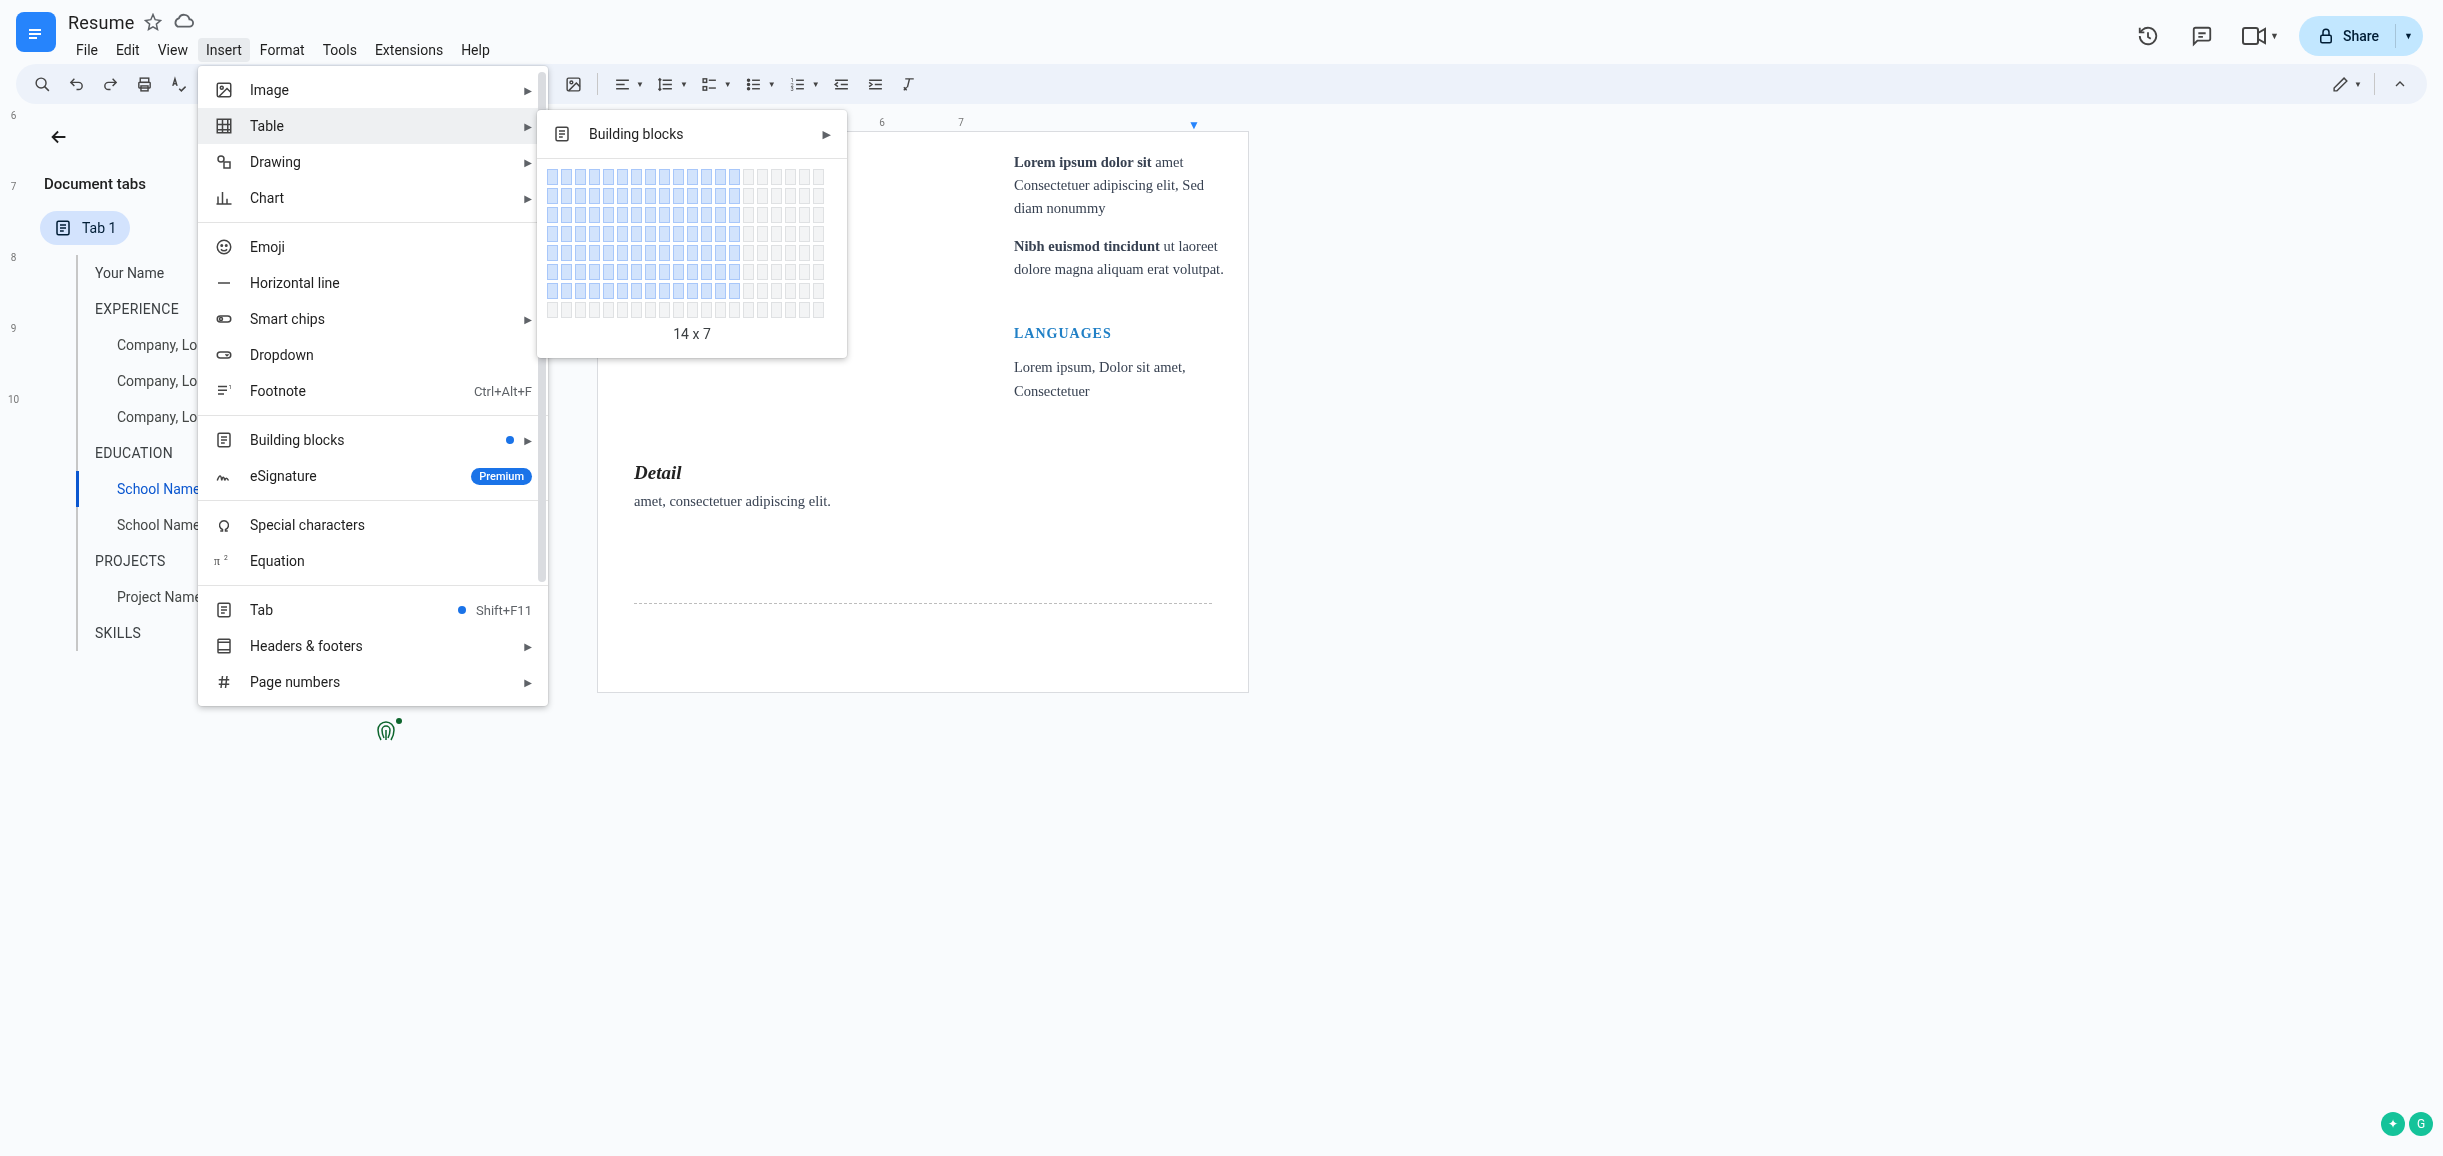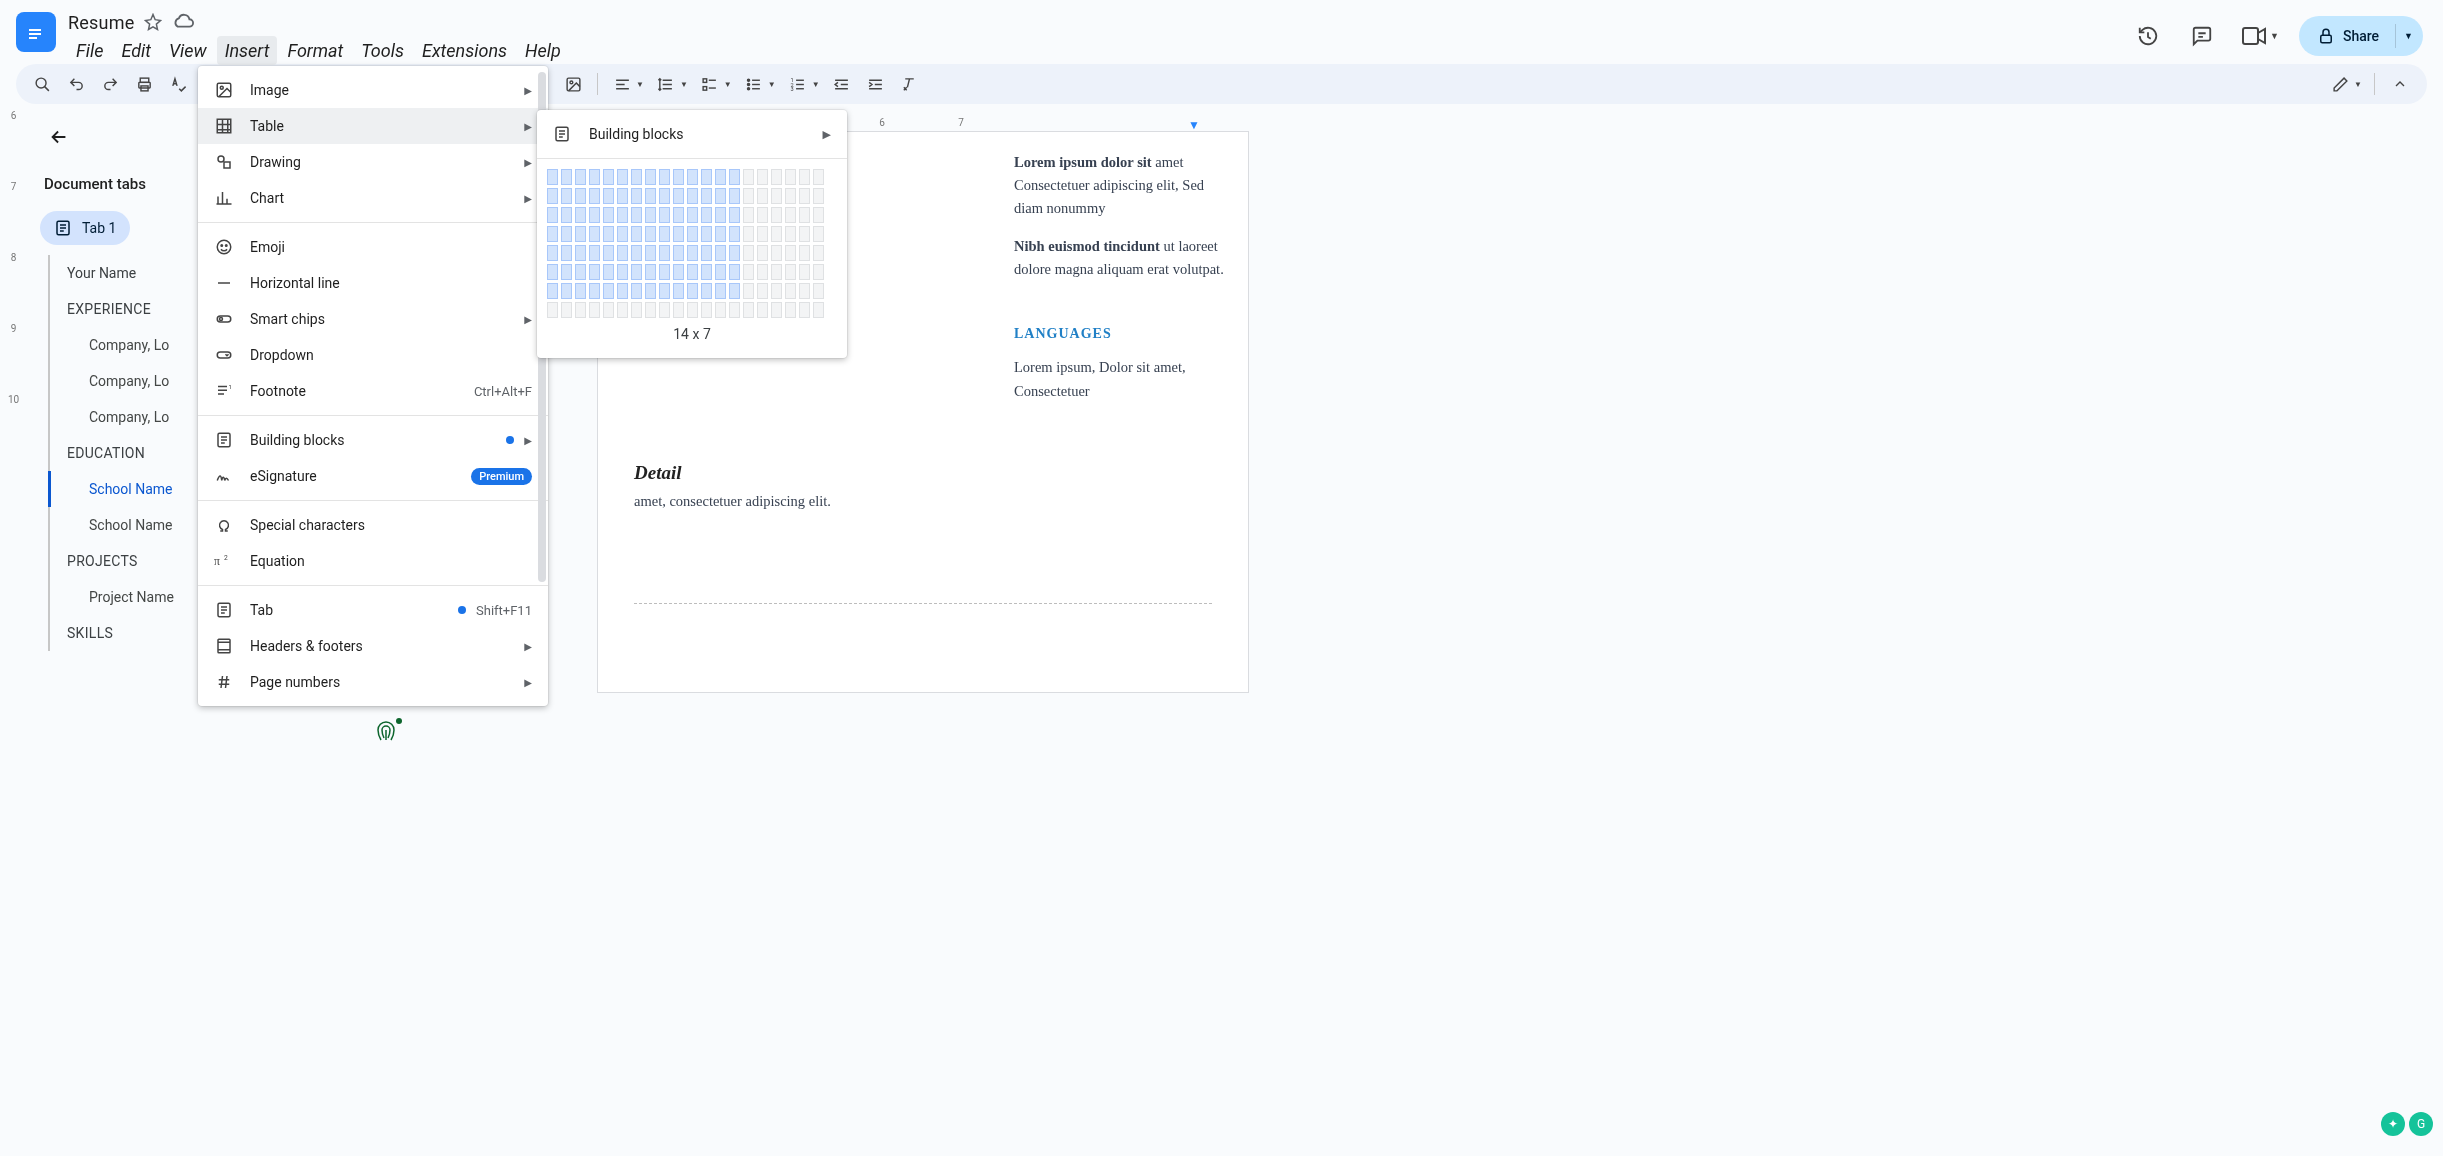--- a/index.html
+++ b/index.html
@@ -23,21 +23,21 @@
     background: #2684fc;
     display:flex;align-items:center;justify-content:center;
     color:#fff;
     margin-top:4px;
   }
   .title-block { flex:0 0 auto; display:flex; flex-direction:column; padding-left:4px;}
   .title-line { display:flex; align-items:center; gap:10px; height:28px;}
   .doc-title { font-size:18px; color:#1f1f1f; letter-spacing:0.2px;}
   .star-icon, .cloud-icon { color:#5f6368; cursor:pointer;}
   .menu-bar { display:flex; gap:2px; height:28px; align-items:center;}
-  .menu-item { padding:4px 8px; border-radius:4px; cursor:pointer; color:#1f1f1f; font-size:18px;font-style:italic;}
+  .menu-item { padding:4px 8px; border-radius:4px; cursor:pointer; color:#1f1f1f; font-size:14px;}
   .menu-item.active { background:#e8ebee; }
   .header-spacer { flex:1; }
   .header-right { display:flex; align-items:center; gap:14px; padding-right:4px; margin-top:8px;}
   .hdr-icon { width:40px; height:40px; border-radius:50%; display:flex;align-items:center;justify-content:center; color:#444; cursor:pointer;}
   .meet-btn { display:flex; align-items:center; gap:4px; padding:0 6px; cursor:pointer;}
   .share-btn { display:flex; align-items:center; gap:8px; background:#c2e7ff; color:#001d35; border-radius:40px; height:40px; padding:0 10px 0 18px; cursor:pointer; font-weight:500; font-size:14px;}
   .share-btn .divider-arrow { border-left:1px solid rgba(0,0,0,.15); height:24px; margin-left:8px; padding-left:8px; display:flex;align-items:center;}
   
   .toolbar { margin:0 16px; display:flex; align-items:center; height:40px; background:#edf2fa; border-radius:24px; padding:0 10px; gap:2px;}
   .t-icon { width:32px; height:32px; border-radius:6px; display:flex;align-items:center;justify-content:center; color:#444; cursor:pointer; font-size:15px;}
@@ -48,21 +48,21 @@
   .font-size-box .pm { width:24px; text-align:center; cursor:pointer; color:#444;}
   .t-group { display:flex; align-items:center; gap:2px;}
   .dropdown-caret { font-size:8px; color:#444; margin-left:-4px; padding-right:4px;}
   
   .content { position:relative; display:flex; height:calc(100vh - 112px);}
   .left-ruler { width:28px; background:#f9fbfd; padding-top:6px; text-align:center; color:#777; font-size:10px; display:flex; flex-direction:column; gap:60px; border-right:1px solid transparent;}
   .sidebar { width:250px; padding:16px 12px 0 12px;}
   .back-arrow { font-size:20px; color:#1f1f1f; cursor:pointer; padding:6px 8px; display:inline-block;}
   .tabs-title { font-weight:500; color:#1f1f1f; font-size:15px; margin:18px 0 18px 4px;}
   .tab-pill { display:flex; align-items:center; gap:10px; background:#d3e3fd; color:#001d35; border-radius:20px; padding:8px 14px; font-size:14px; width:fit-content; cursor:pointer;}
-  .outline-list { margin-top:10px; border-left:2px solid #c7c7c7; margin-left:8px; padding-left:0;}
+  .outline-list { margin-top:10px; border-left:2px solid #c7c7c7; margin-left:36px; padding-left:0;}
   .outline-item { padding:10px 0 10px 16px; color:#3c4043; font-size:14px; cursor:pointer; border-left:3px solid transparent; margin-left:-2px; white-space:nowrap; overflow:hidden;}
   .outline-item.indent1 { padding-left:38px; color:#444746;}
   .outline-item.active { color:#0b57d0; border-left:3px solid #0b57d0;}
   .outline-item.cat { font-weight:400; letter-spacing:0.3px; }
   
   .canvas-wrap { flex:1; position:relative; overflow:hidden;}
   .h-ruler { height:18px; margin:6px 0 4px 0; display:flex; align-items:flex-end; color:#777; font-size:10px; gap:69px; padding-left:520px;}
   .h-ruler span { width:10px; text-align:center;}
   .h-tab-marker { position:absolute; top:14px; left:910px; color:#2684fc; font-size:12px;}
   .page { background:#fff; width:650px; min-height:560px; margin-left:320px; padding:0 36px 60px 36px; box-shadow:0 0 0 1px #dadce0; position:relative;}

